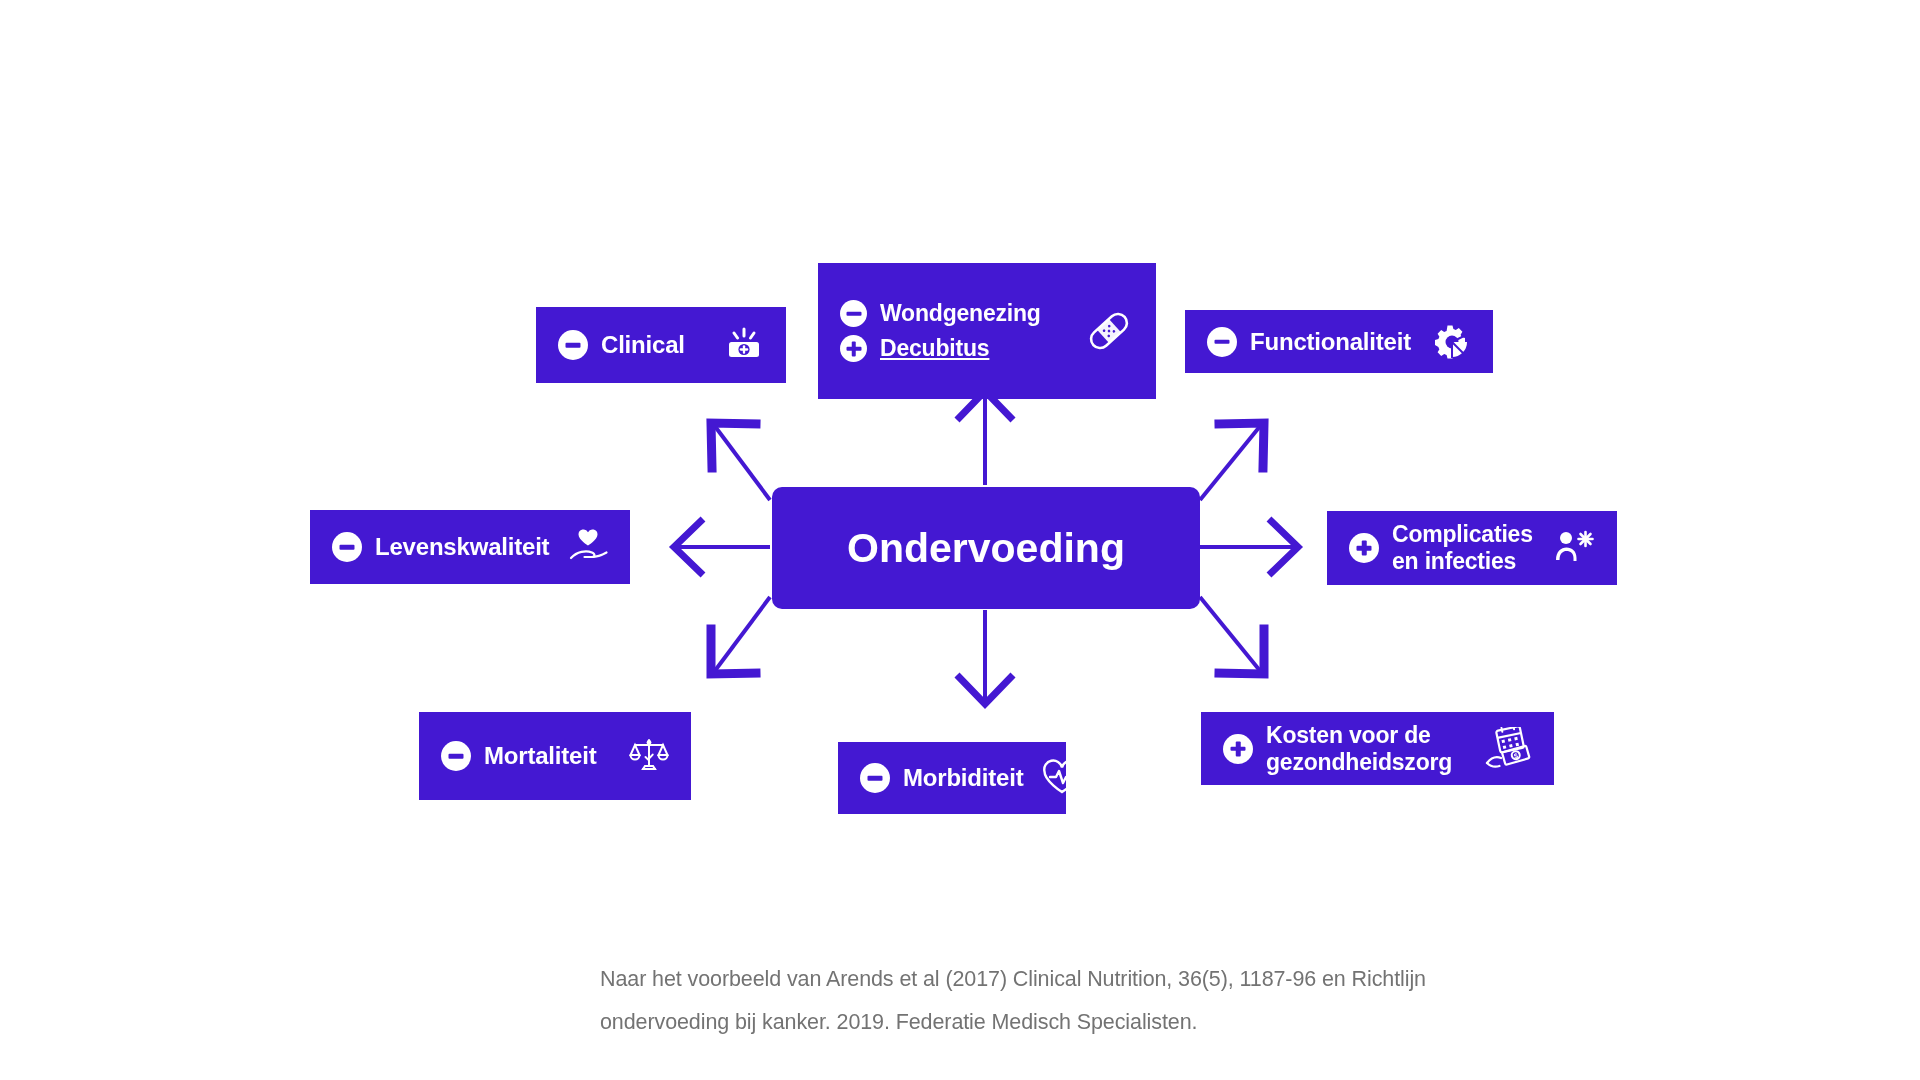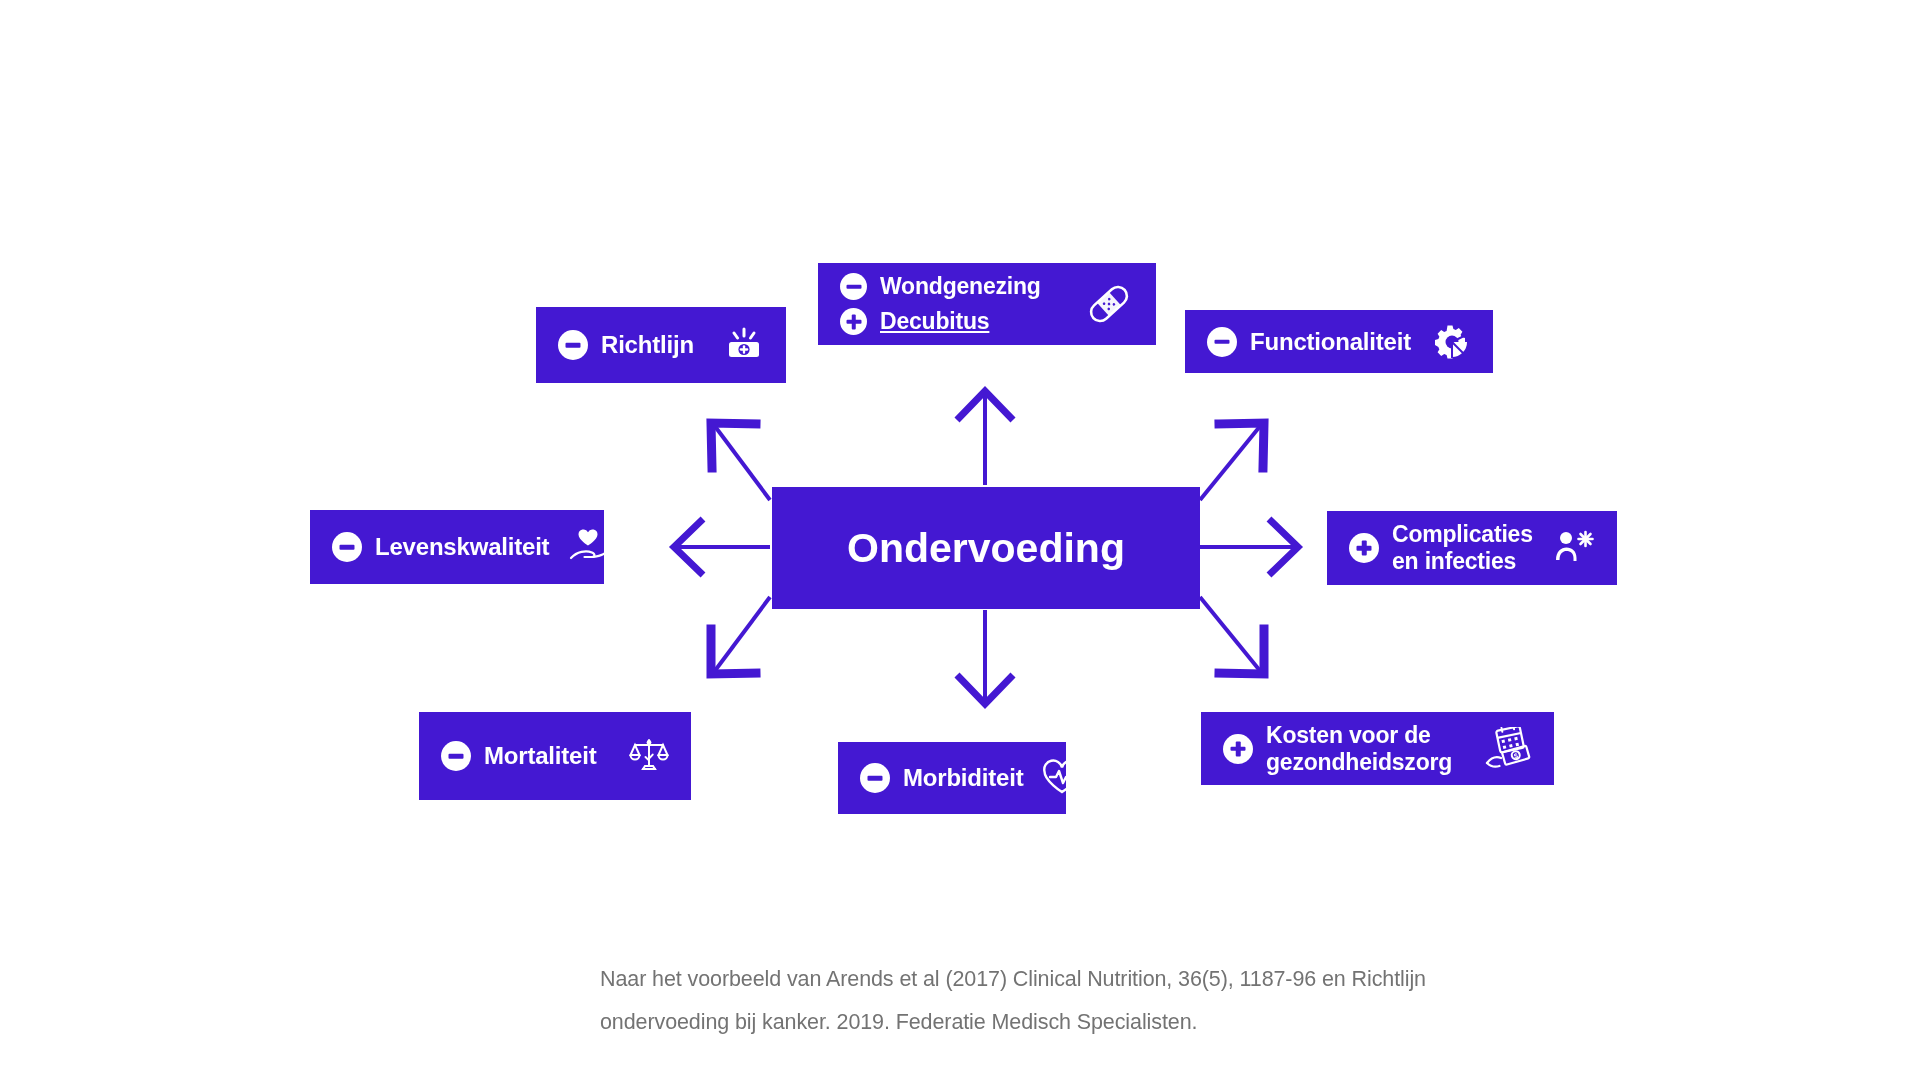--- a/index.html
+++ b/index.html
@@ -83,20 +83,21 @@
   .node.two-line .label { font-size: 23px; }
 
   
   .center-node {
     position: absolute;
     background: #4418D2;
     display: flex;
     align-items: center;
     justify-content: center;
     color: #fff;
+    border-radius: 10px;
   }
   .center-node .center-label {
     font-weight: 700;
     font-size: 41px;
     letter-spacing: 0px;
   }
 
   
   .arrow-layer {
     position: absolute;
@@ -164,39 +165,39 @@
       </g>
     </g>
   </svg>
 
   <div class="center-node" style="left:772px; top:487px; width:428px; height:122px;">
     <span class="center-label">Ondervoeding</span>
   </div>
 
   <div class="node" style="left:536px; top:307px; width:250px; height:76px;">
     <span class="badge"></span>
-    <span class="label">Richtlijn</span>
+    <span class="label">Clinical</span>
     <span class="icon">
       <svg width="40" height="36" viewBox="0 0 40 36">
         <g stroke="#ffffff" stroke-width="3" stroke-linecap="round">
           <line x1="20" y1="2" x2="20" y2="9"></line>
           <line x1="10" y1="6" x2="13.5" y2="11"></line>
           <line x1="30" y1="6" x2="26.5" y2="11"></line>
         </g>
         <rect x="5" y="15" width="30" height="15" rx="2.5" fill="#ffffff"></rect>
         <circle cx="20" cy="22.5" r="5.6" fill="#4418D2"></circle>
         <g stroke="#ffffff" stroke-width="2.3" stroke-linecap="round">
           <line x1="20" y1="19.3" x2="20" y2="25.7"></line>
           <line x1="16.8" y1="22.5" x2="23.2" y2="22.5"></line>
         </g>
       </svg>
     </span>
   </div>
 
-  <div class="node two-line" style="left:818px; top:263px; width:338px; height:82px; align-items:center;">
+  <div class="node two-line" style="left:818px; top:263px; width:338px; height:136px; align-items:center;">
     <div style="display:flex; flex-direction:column; justify-content:center; gap:8px; flex:1 1 auto;">
       <div style="display:flex; align-items:center;">
         <span class="badge small"></span>
         <span class="label">Wondgenezing</span>
       </div>
       <div style="display:flex; align-items:center;text-decoration:underline;">
         <span class="badge small plus"></span>
         <span class="label">Decubitus</span>
       </div>
     </div>
@@ -232,21 +233,21 @@
         </g>
         <g stroke="#4418D2" stroke-width="2">
           <line x1="19" y1="19" x2="33" y2="12"></line>
           <line x1="19" y1="19" x2="31.5" y2="31.5"></line>
           <line x1="19" y1="19" x2="19" y2="35"></line>
         </g>
       </svg>
     </span>
   </div>
 
-  <div class="node" style="left:310px; top:510px; width:294px; height:74px;">
+  <div class="node" style="left:310px; top:510px; width:320px; height:74px;">
     <span class="badge"></span>
     <span class="label">Levenskwaliteit</span>
     <span class="icon">
       <svg width="42" height="40" viewBox="0 0 42 40">
         <path d="M21 18.5 C21 18.5 11.5 13 11.5 7.6 A5 5 0 0 1 21 5.3 A5 5 0 0 1 30.5 7.6 C30.5 13 21 18.5 21 18.5 Z" fill="#ffffff"></path>
         <g fill="none" stroke="#ffffff" stroke-width="2.2" stroke-linecap="round">
           <path d="M4 31 C10 24.5 19 23 25 25.5 C28.5 27 28 30 25 30 L17.5 30"></path>
           <path d="M25 30 C30.5 30 35 28 39.5 25.5"></path>
         </g>
       </svg>

